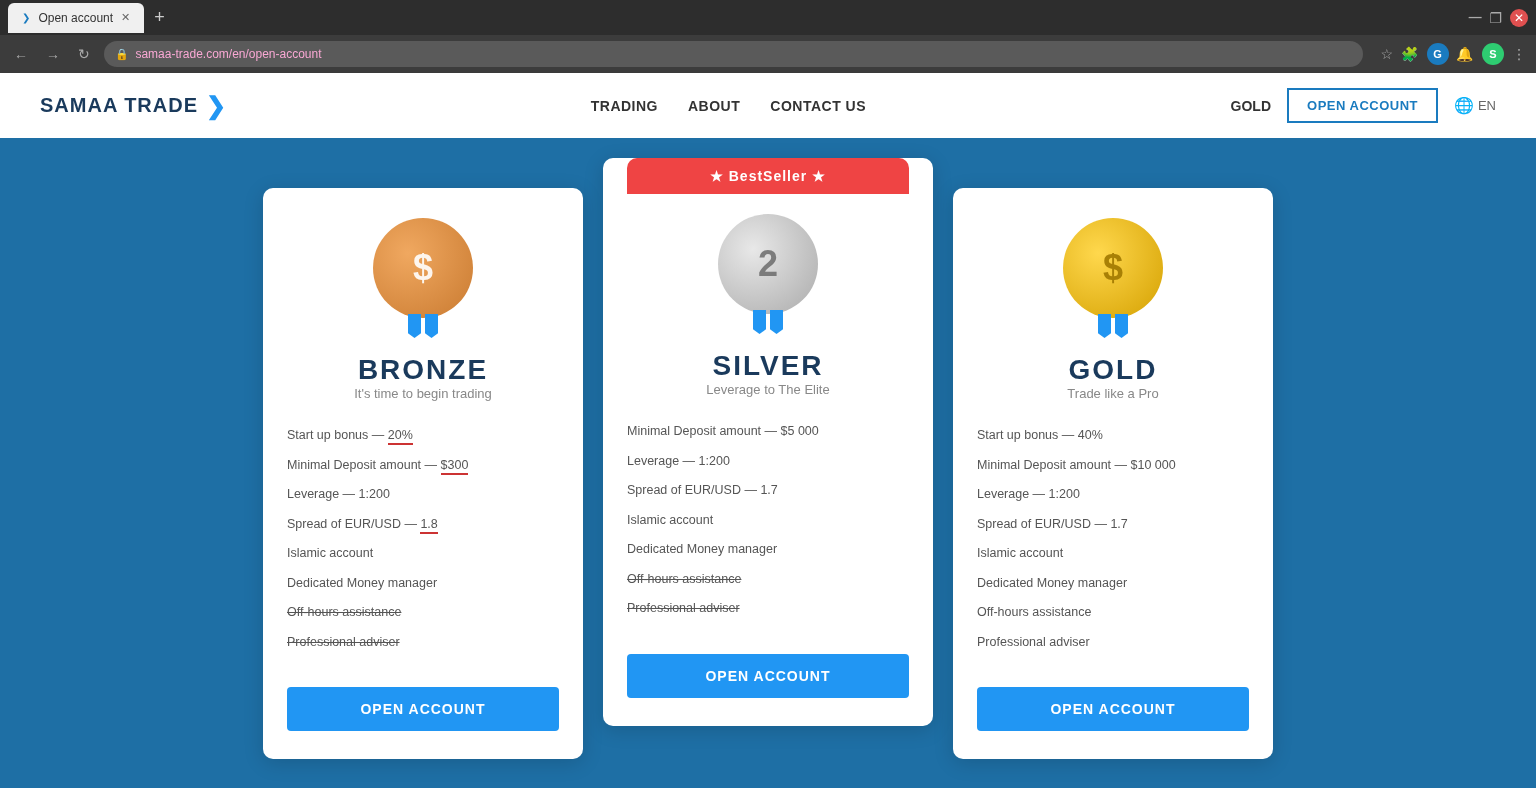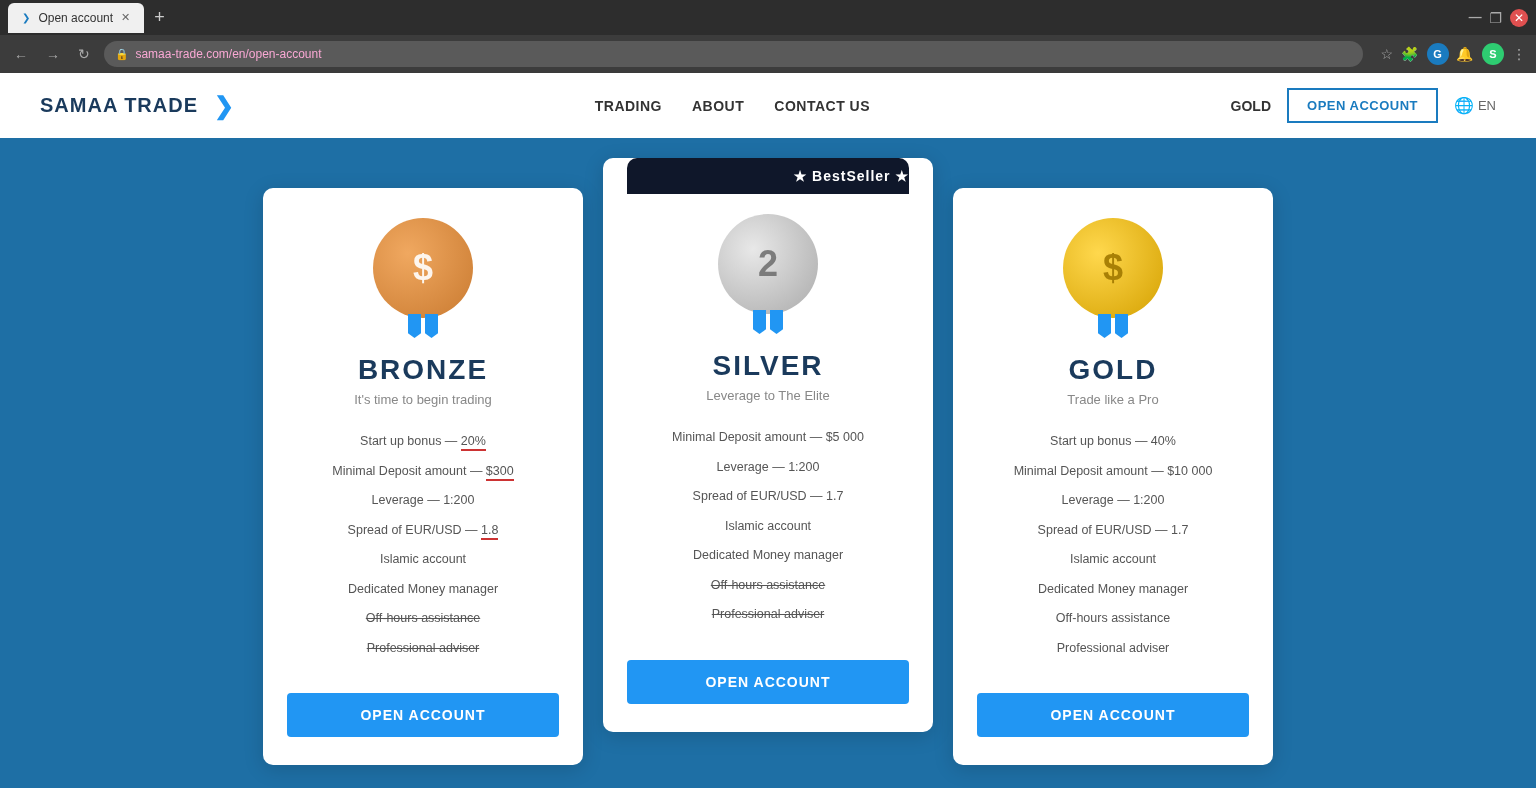--- a/index.html
+++ b/index.html
@@ -70,21 +70,21 @@
     
     .site-header {
       background: white;
       height: 65px;
       display: flex;
       align-items: center;
       padding: 0 40px;
       justify-content: space-between;
       box-shadow: 0 1px 4px rgba(0,0,0,0.1);
     }
-    .logo { display: flex; align-items: center; gap: 16px; }
+    .logo { display: flex; align-items: center; gap: 8px; }
     .logo-text { font-size: 20px; font-weight: bold; color: #1a3a5c; letter-spacing: 1px; }
     .logo-arrow { color: #2196f3; font-size: 24px; font-weight: bold; }
     .nav-menu { display: flex; gap: 30px; align-items: center; }
     .nav-link { color: #333; font-size: 14px; font-weight: 600; text-decoration: none; letter-spacing: 0.5px; cursor: pointer; }
     .header-right { display: flex; align-items: center; gap: 16px; }
     .login-btn { color: #333; font-size: 14px; font-weight: 600; cursor: pointer; }
     .open-account-btn {
       background: none;
       border: 2px solid #1a7bbf;
       color: #1a7bbf;
@@ -120,24 +120,24 @@
       align-items: center;
       position: relative;
       box-shadow: 0 4px 20px rgba(0,0,0,0.15);
     }
     .card-featured {
       width: 330px;
       padding-top: 0;
       margin-top: -10px;
     }
     .bestseller-banner {
-      background: #0f172a;
+      background: #ef4444;
       color: white;
       width: 100%;
-      text-align: right;
+      text-align: center;
       padding: 10px 0;
       border-radius: 10px 10px 0 0;
       font-size: 14px;
       font-weight: 600;
       letter-spacing: 1px;
       margin-bottom: 20px;
     }
 
     
     .medal-container { display: flex; flex-direction: column; align-items: center; margin-bottom: 16px; }
@@ -154,27 +154,27 @@
       width: 30px; height: 24px; margin-top: -4px;
       display: flex; gap: 4px;
     }
     .ribbon-left, .ribbon-right {
       width: 13px; height: 24px; background: #2196f3;
       clip-path: polygon(0 0, 100% 0, 100% 80%, 50% 100%, 0 80%);
     }
 
     .card-title {
       font-size: 28px; font-weight: 900; color: #1a3a5c;
-      letter-spacing: 2px; margin-bottom: 6px;
+      letter-spacing: 2px; 
     }
     .card-subtitle { font-size: 13px; color: #888; margin-bottom: 20px; text-align: center; }
 
     .features-list { width: 100%; list-style: none; margin-bottom: 20px; }
     .features-list li {
-      font-size: 12.5px; color: #555; text-align: center;
+      font-size: 12.5px; color: #555; text-align: left;
       padding: 6px 0; border-bottom: none;
       line-height: 1.4;
     }
     .feature-strikethrough { text-decoration: line-through; color: #999; }
 
     
     .underline-red {
       display: inline;
       border-bottom: 2px solid #cc3333;
       padding-bottom: 1px;

